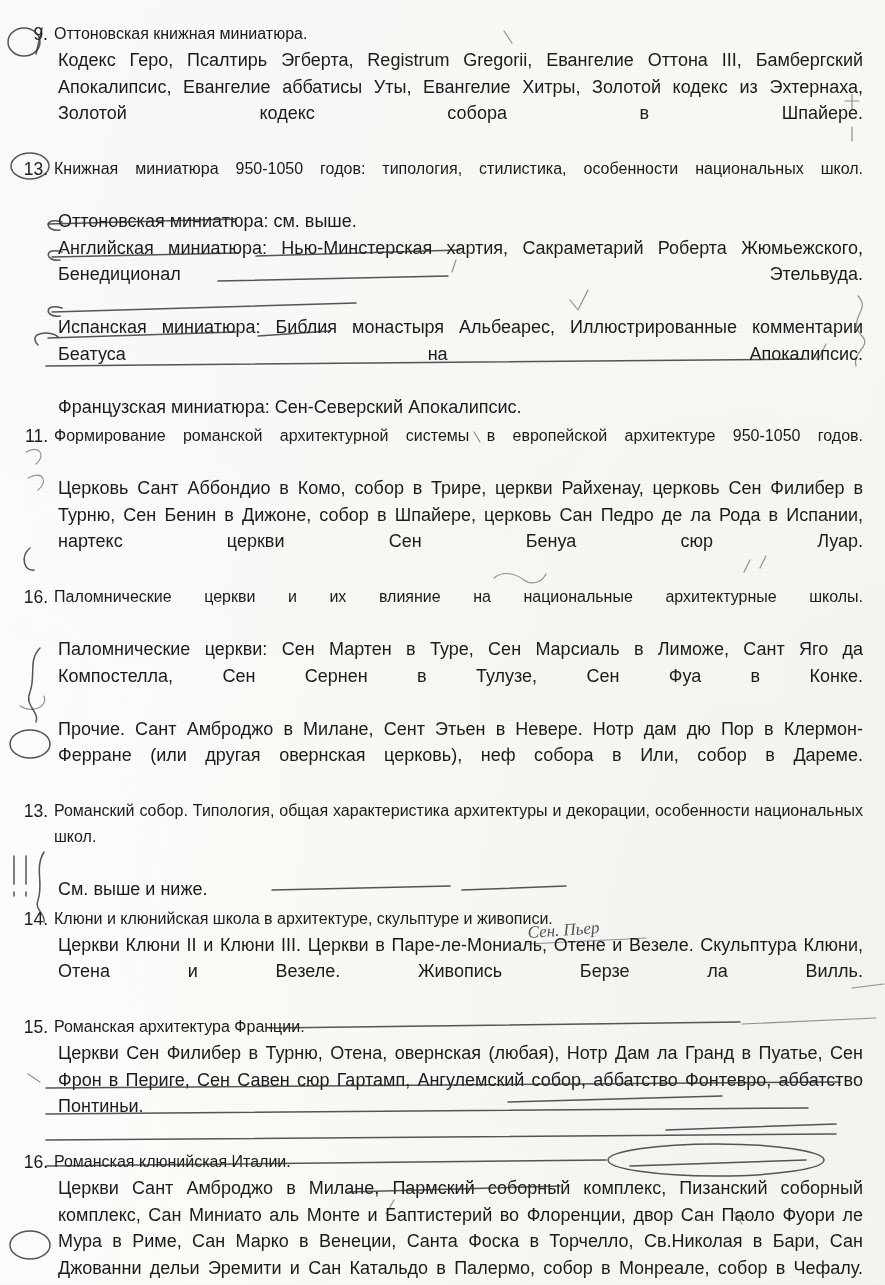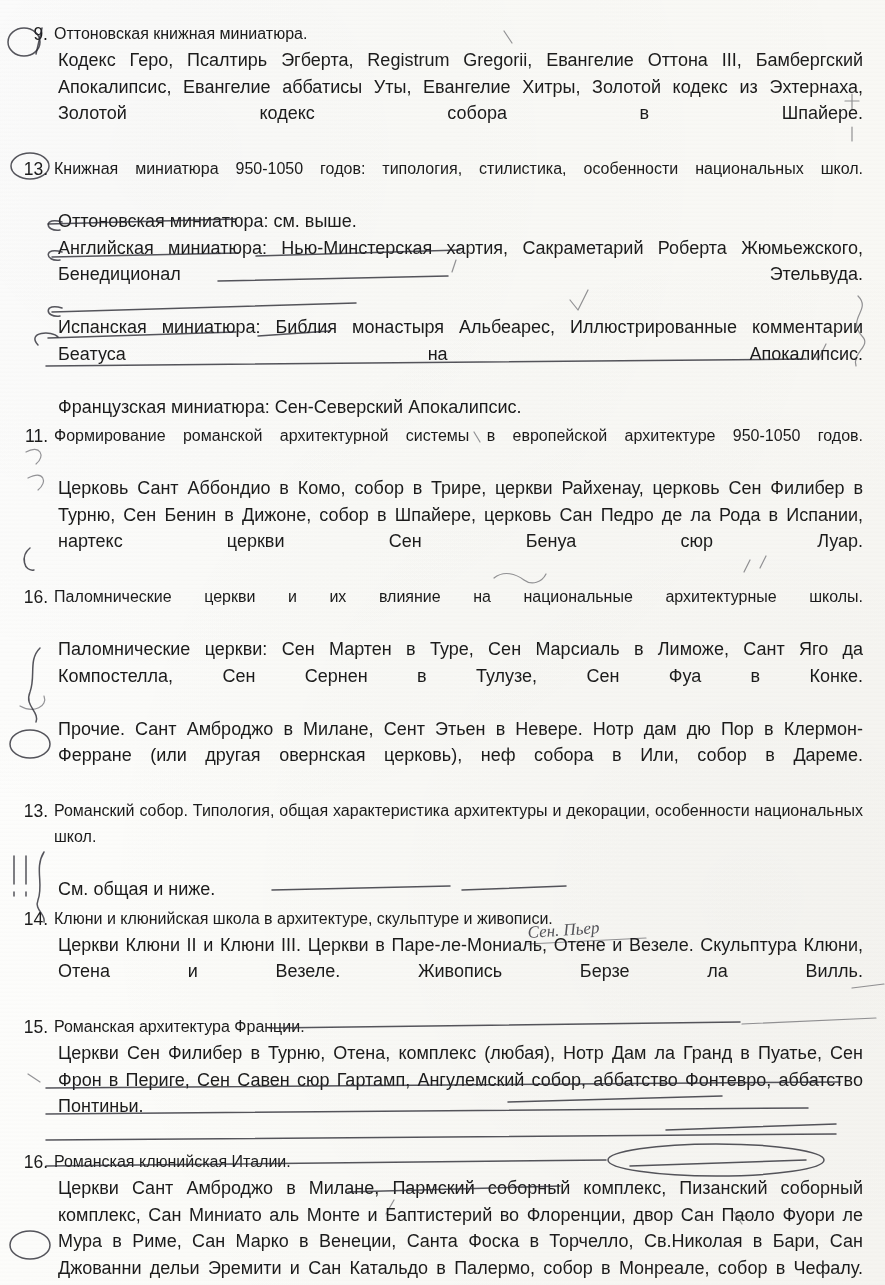--- a/index.html
+++ b/index.html
@@ -149,37 +149,37 @@
         <div class="qtitle spread">Паломнические церкви и их влияние на национальные архитектурные школы.</div>
         <div class="ans last-line-spread">Паломнические церкви: Сен Мартен в Туре, Сен Марсиаль в Лиможе, Сант Яго да Компостелла, Сен Сернен в Тулузе, Сен Фуа в Конке.</div>
         <div class="ans last-line-spread">Прочие. Сант Амброджо в Милане, Сент Этьен в Невере. Нотр дам дю Пор в Клермон-Ферране (или другая овернская церковь), неф собора в Или, собор в Дареме.</div>
       </div>
     </div>
 
     <div class="item">
       <div class="num">13.</div>
       <div class="qbody">
         <div class="qtitle spread">Романский собор. Типология, общая характеристика архитектуры и декорации, особенности национальных школ.</div>
-        <div class="ans">См. общая и ниже.</div>
+        <div class="ans">См. выше и ниже.</div>
       </div>
     </div>
 
     <div class="item">
       <div class="num">14.</div>
       <div class="qbody">
         <div class="qtitle">Клюни и клюнийская школа в архитектуре, скульптуре и живописи.</div>
         <div class="ans last-line-spread">Церкви Клюни II и Клюни III. Церкви в Паре-ле-Мониаль, Отене и Везеле. Скульптура Клюни, Отена и Везеле. Живопись Берзе ла Вилль.</div>
       </div>
     </div>
 
     <div class="item">
       <div class="num">15.</div>
       <div class="qbody">
         <div class="qtitle">Романская архитектура Франции.</div>
-        <div class="ans last-line-spread">Церкви Сен Филибер в Турню, Отена, комплекс (любая), Нотр Дам ла Гранд в Пуатье, Сен Фрон в Периге, Сен Савен сюр Гартамп, Ангулемский собор, аббатство Фонтевро, аббатство Понтиньи.</div>
+        <div class="ans last-line-spread">Церкви Сен Филибер в Турню, Отена, овернская (любая), Нотр Дам ла Гранд в Пуатье, Сен Фрон в Периге, Сен Савен сюр Гартамп, Ангулемский собор, аббатство Фонтевро, аббатство Понтиньи.</div>
       </div>
     </div>
 
     <div class="item">
       <div class="num">16.</div>
       <div class="qbody">
         <div class="qtitle">Романская клюнийская Италии.</div>
         <div class="ans last-line-spread">Церкви Сант Амброджо в Милане, Пармский соборный комплекс, Пизанский соборный комплекс, Сан Миниато аль Монте и Баптистерий во Флоренции, двор Сан Паоло Фуори ле Мура в Риме, Сан Марко в Венеции, Санта Фоска в Торчелло, Св.Николая в Бари, Сан Джованни дельи Эремити и Сан Катальдо в Палермо, собор в Монреале, собор в Чефалу.</div>
       </div>
     </div>

